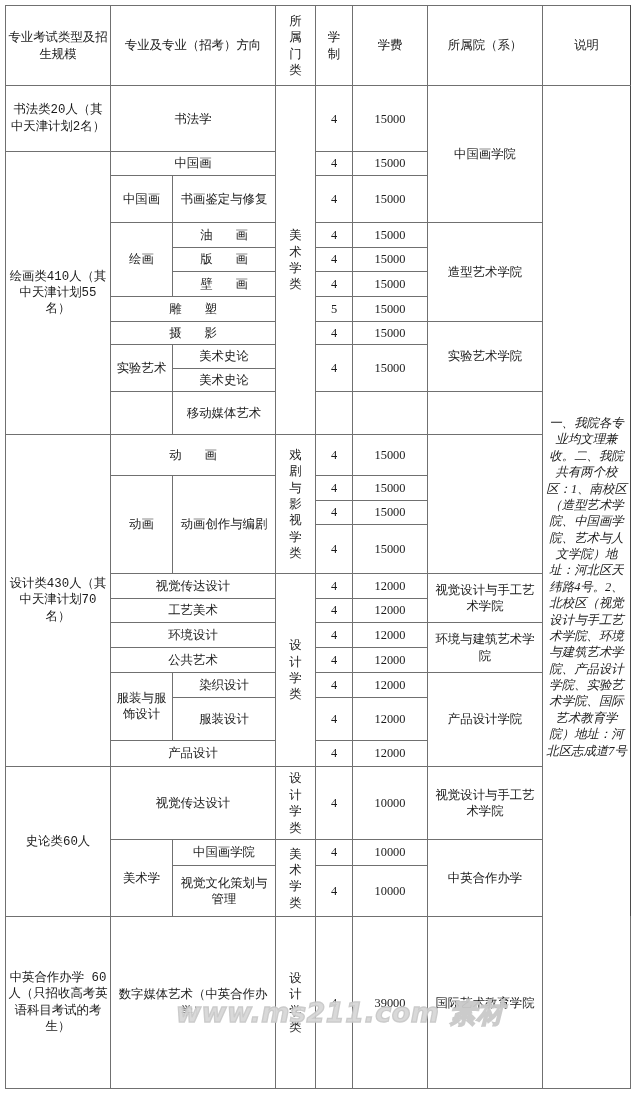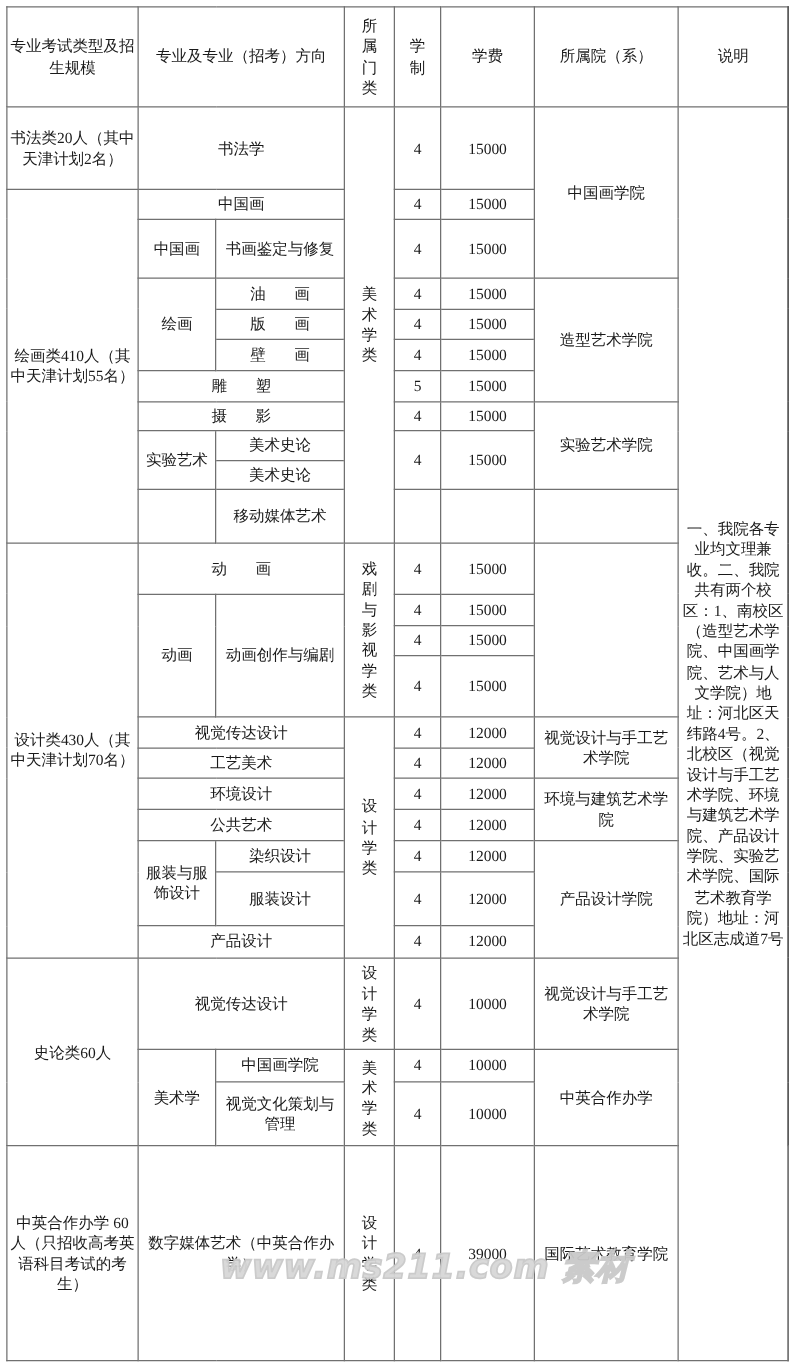--- a/index.html
+++ b/index.html
@@ -58,25 +58,27 @@
   td.num {
     font-size: 12.8px;
   }
   td.blank { }
   td.note {
     font-size: 12.4px;
     line-height: 1.5;
     vertical-align: top;
     padding: 2px 3px;
     text-align: center;
+    font-style: italic;
   }
   td.catname {
     font-size: 12.6px;
     line-height: 1.45;
     padding: 2px 4px;
+    font-family: Liberation Mono, monospace;
   }
   td.spaced {
     letter-spacing: 0.42em;
     text-indent: 0.42em;
   }
   .watermark {
     position: absolute;
     left: 176px;
     top: 995px;
     width: 330px;

